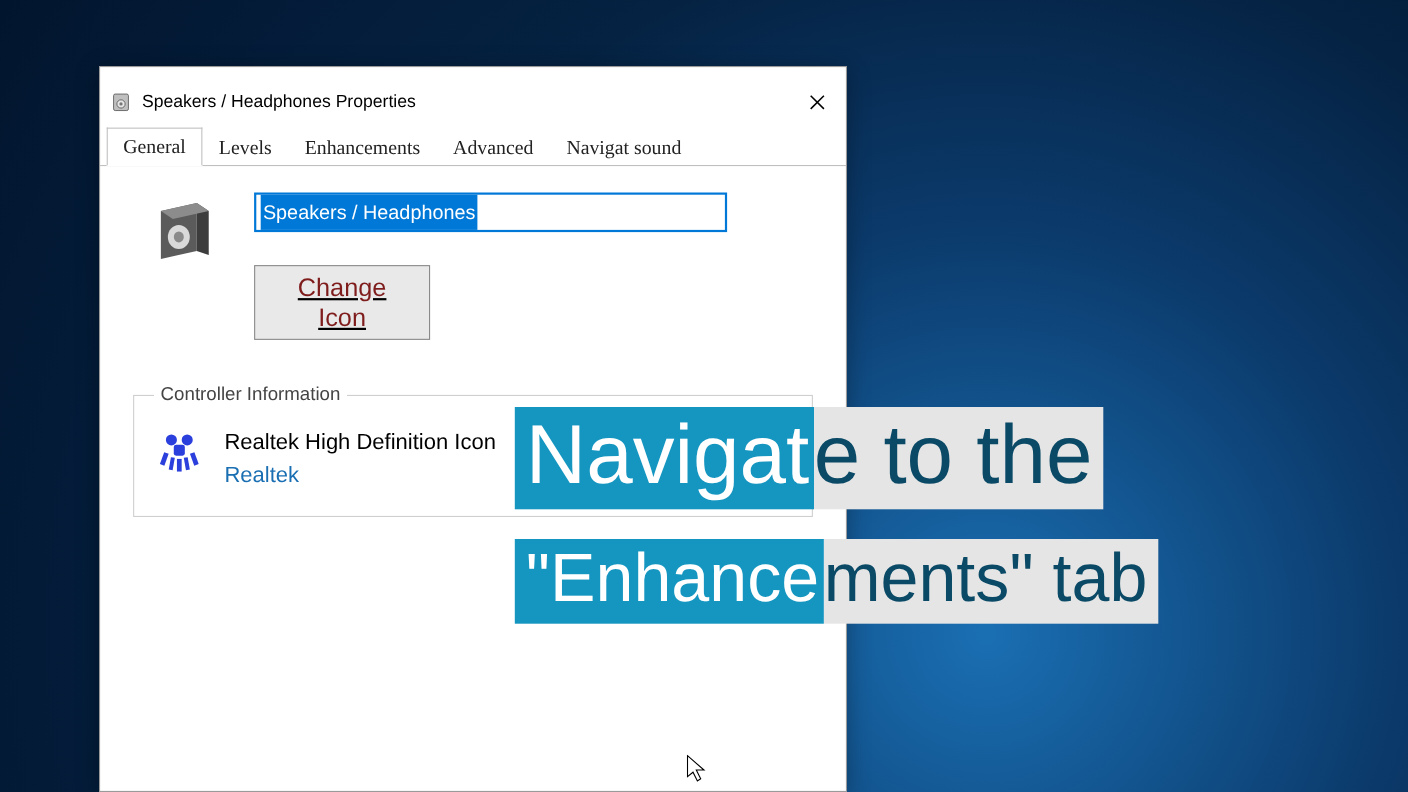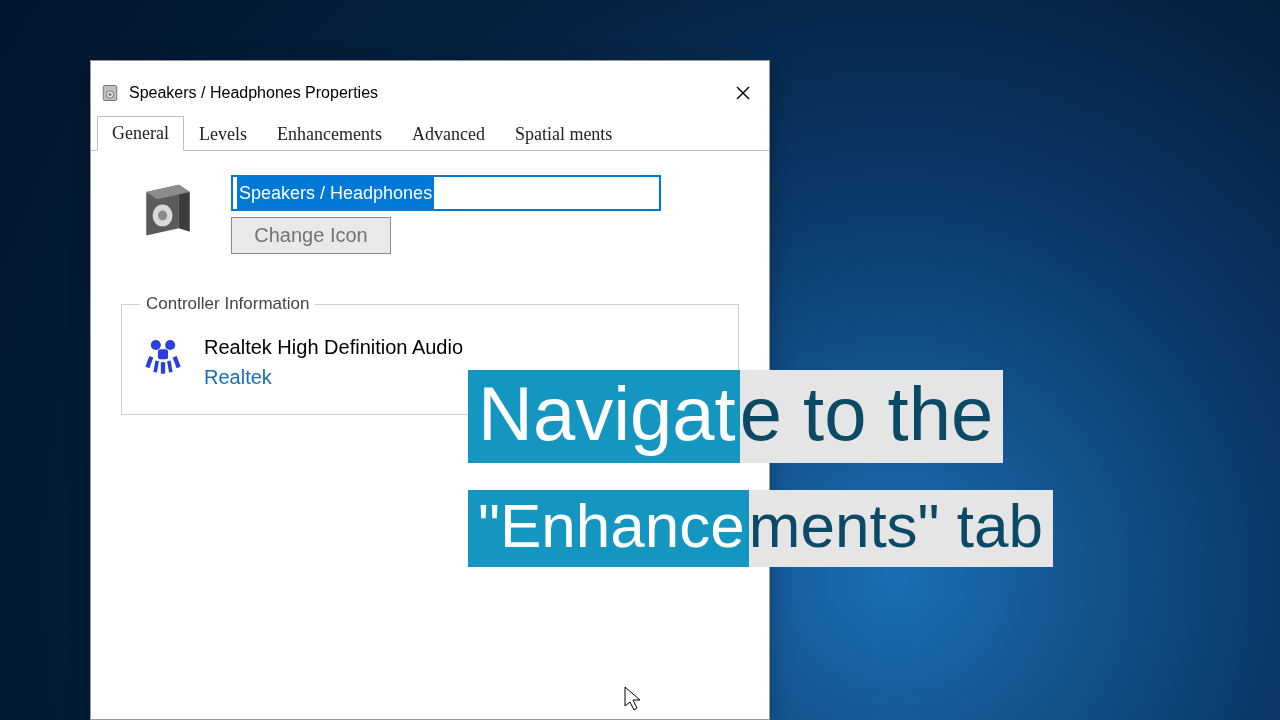--- a/index.html
+++ b/index.html
@@ -66,41 +66,41 @@
 
   .tabpage {
     flex: 1;
     padding: 24px 30px 10px 30px;
     position: relative;
   }
 
   .devrow { display: flex; align-items: flex-start; gap: 34px; margin-bottom: 40px; }
   .devicon { width: 58px; height: 58px; flex: 0 0 auto; margin-top: 6px; margin-left: 18px; }
 
-  .namecol { display: flex; flex-direction: column; gap: 6px; }
+  .namecol { display: flex; flex-direction: column; gap: 30px; text-decoration: underline; }
   .name-field {
     width: 430px;
     height: 36px;
     border: 2px solid #0078d7;
     font-size: 18px;
     padding: 0 4px;
     color: #fff;
   }
   .name-field .sel {
     background: #0078d7;
     padding: 2px 2px;
     display: inline-block;
     line-height: 28px;
   }
   .btn {
     border: 1px solid #8a8a8a;
     background: #e9e9e9;
-    font-size: 20px;
+    font-size: 23px;
     padding: 6px 20px;
-    color: #737373;
+    color: #7f1d1d;
     width: 160px;
     text-align: center;
   }
 
   fieldset.group {
     border: 1px solid #cfcfcf;
     padding: 18px 18px 22px 18px;
     margin-bottom: 34px;
     position: relative;
   }
@@ -153,21 +153,21 @@
         <line x1="13" y1="1" x2="1" y2="13" stroke="#000" stroke-width="1.4"></line>
       </svg>
     </div>
   </div>
 
   <div class="tabs">
     <div class="tab active">General</div>
     <div class="tab">Levels</div>
     <div class="tab">Enhancements</div>
     <div class="tab">Advanced</div>
-    <div class="tab">Spatial ments</div>
+    <div class="tab">Navigat sound</div>
   </div>
 
   <div class="tabpage">
 
     <div class="devrow">
       <svg class="devicon" viewBox="0 0 64 64">
         <polygon points="8,12 44,4 44,52 8,60" fill="#5b5b5b"></polygon>
         <polygon points="44,4 56,12 56,56 44,52" fill="#3c3c3c"></polygon>
         <polygon points="8,12 44,4 56,12 20,20" fill="#8c8c8c"></polygon>
         <ellipse cx="26" cy="38" rx="11" ry="12" fill="#d9d9d9"></ellipse>
@@ -190,21 +190,21 @@
               <circle cx="42" cy="18" r="7"></circle>
             <rect x="25" y="24" width="14" height="14" rx="3"></rect>
             <rect x="10" y="34" width="6" height="16" transform="rotate(20 13 42)"></rect>
             <rect x="48" y="34" width="6" height="16" transform="rotate(-20 51 42)"></rect>
             <rect x="20" y="40" width="5" height="16" transform="rotate(10 22 48)"></rect>
             <rect x="39" y="40" width="5" height="16" transform="rotate(-10 42 48)"></rect>
             <rect x="29" y="42" width="6" height="16"></rect>
           </g>
         </svg>
         <div class="ctrl-text">
-          <div>Realtek High Definition Audio</div>
+          <div>Realtek High Definition Icon</div>
           <div class="vendor">Realtek</div>
         </div>
       </div>
     </fieldset>
 
 
   </div>
 </div>
 
 <div class="overlay ov1">

